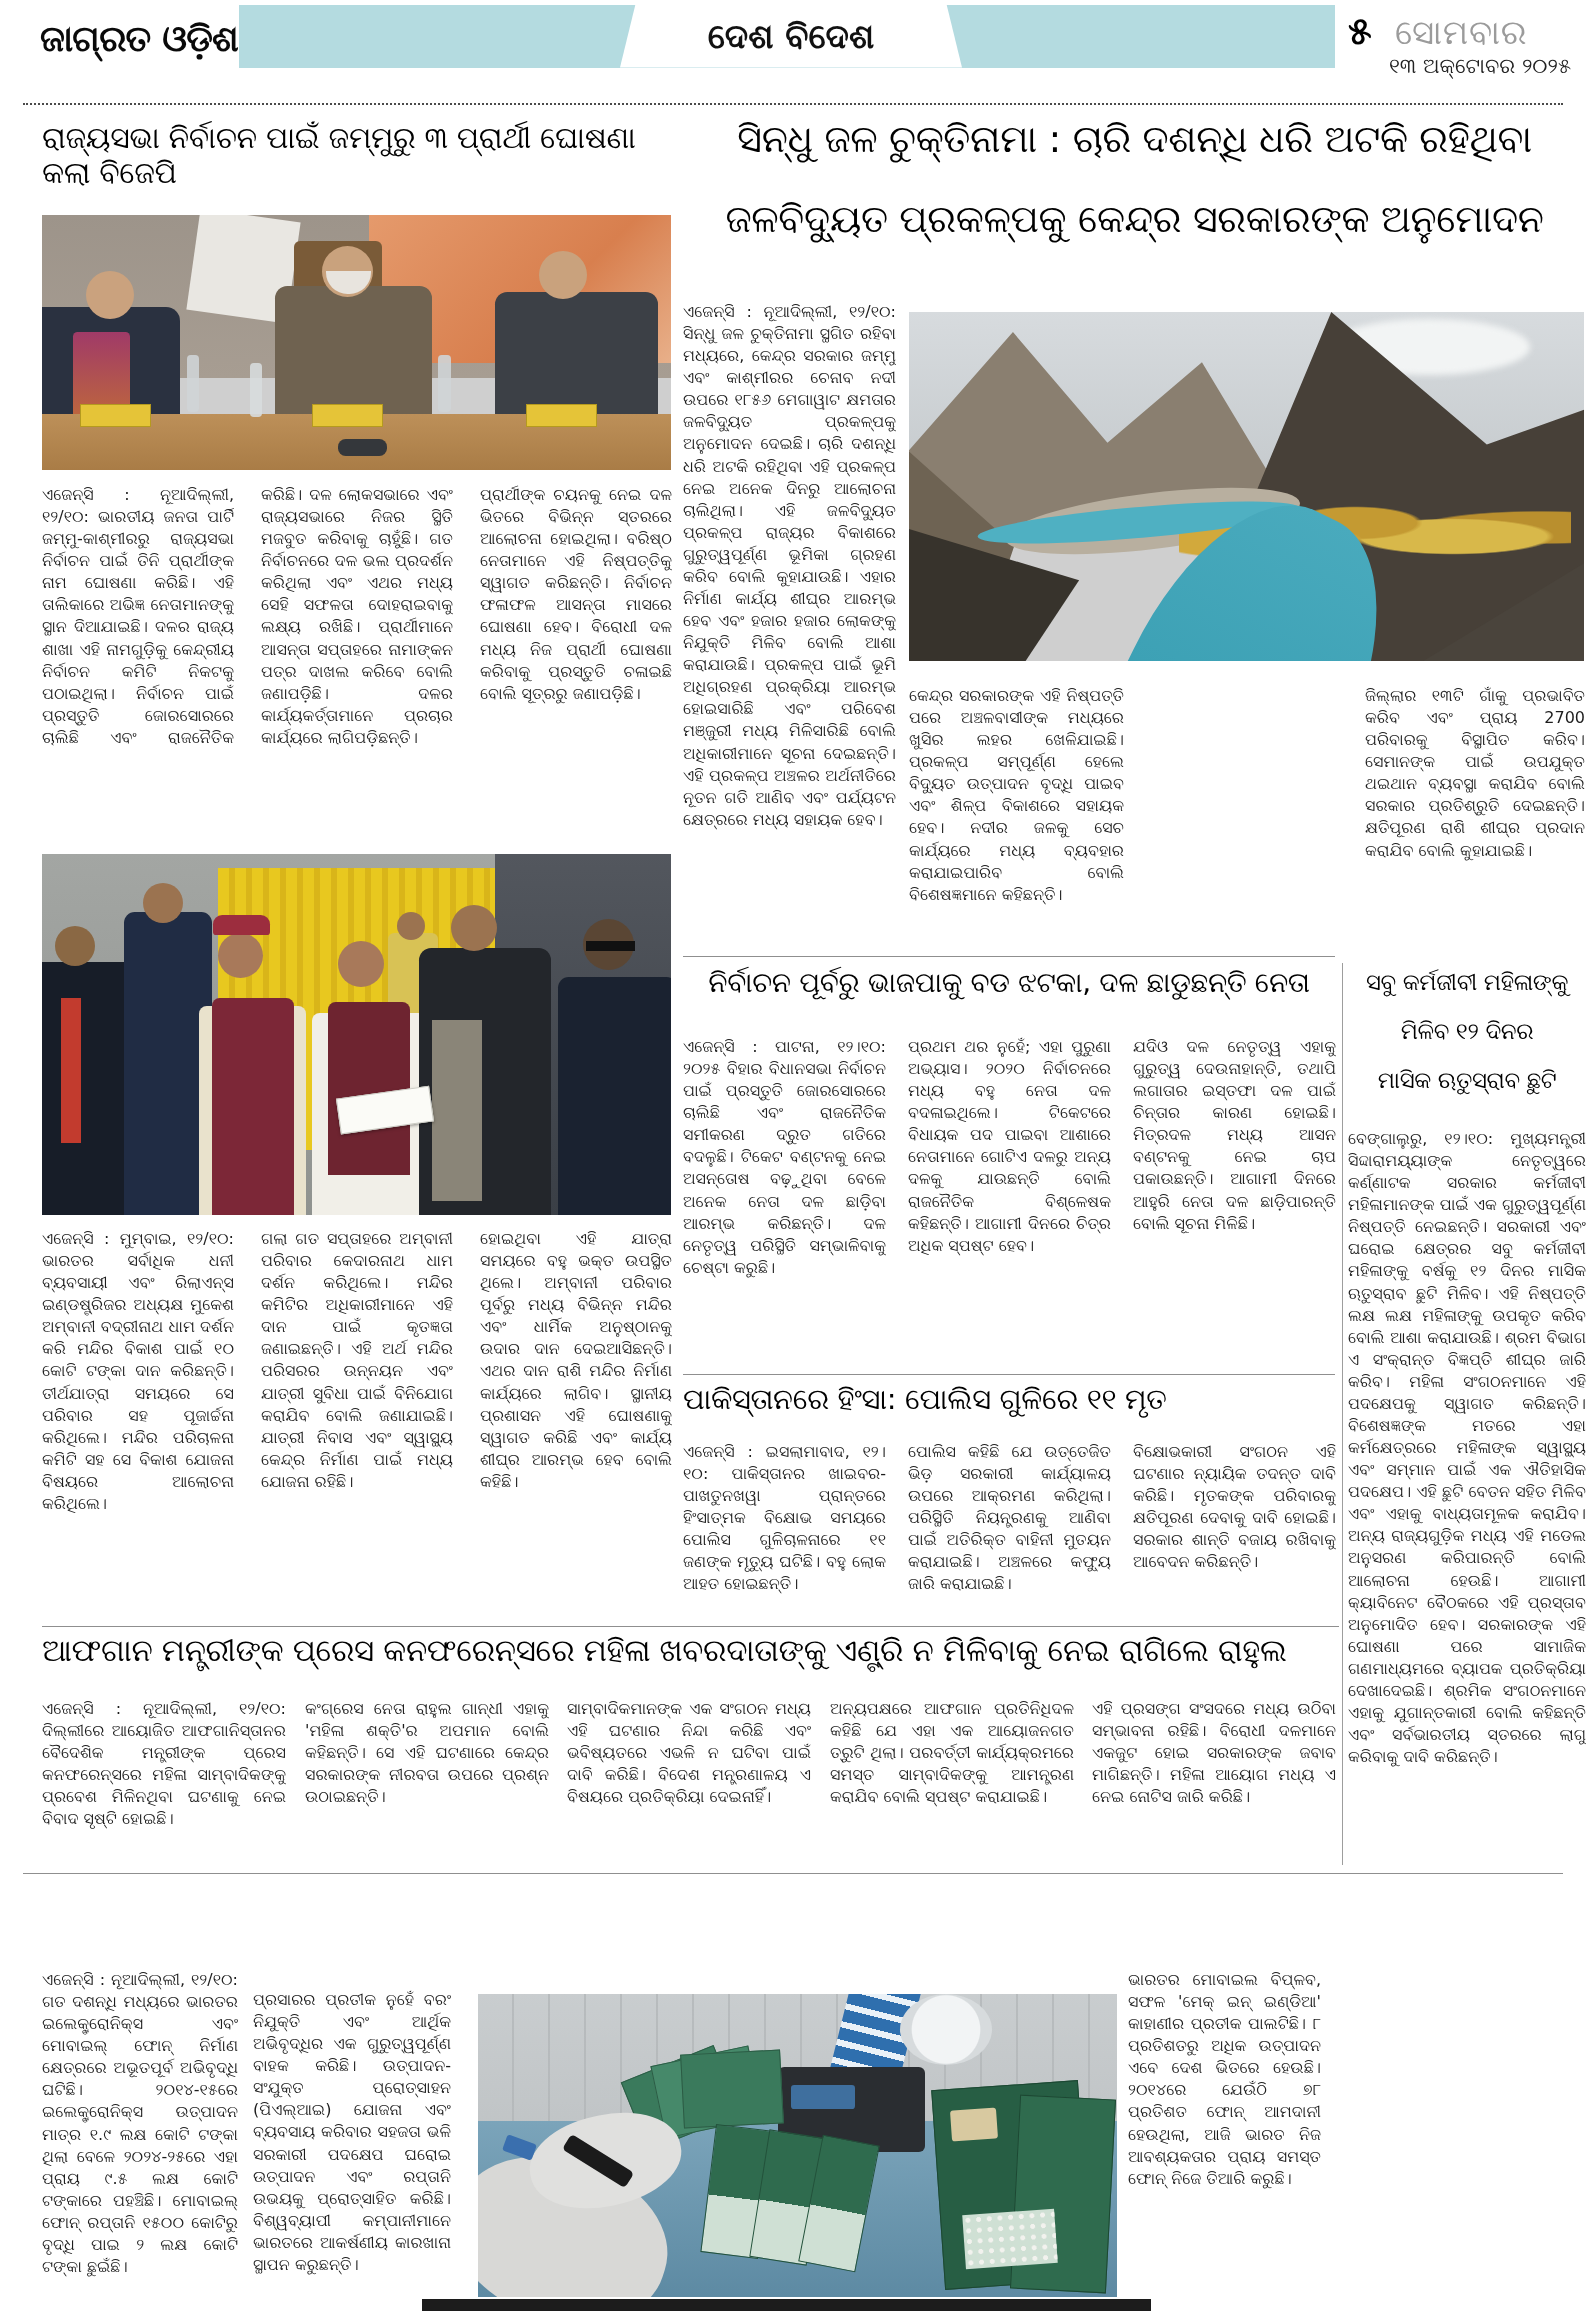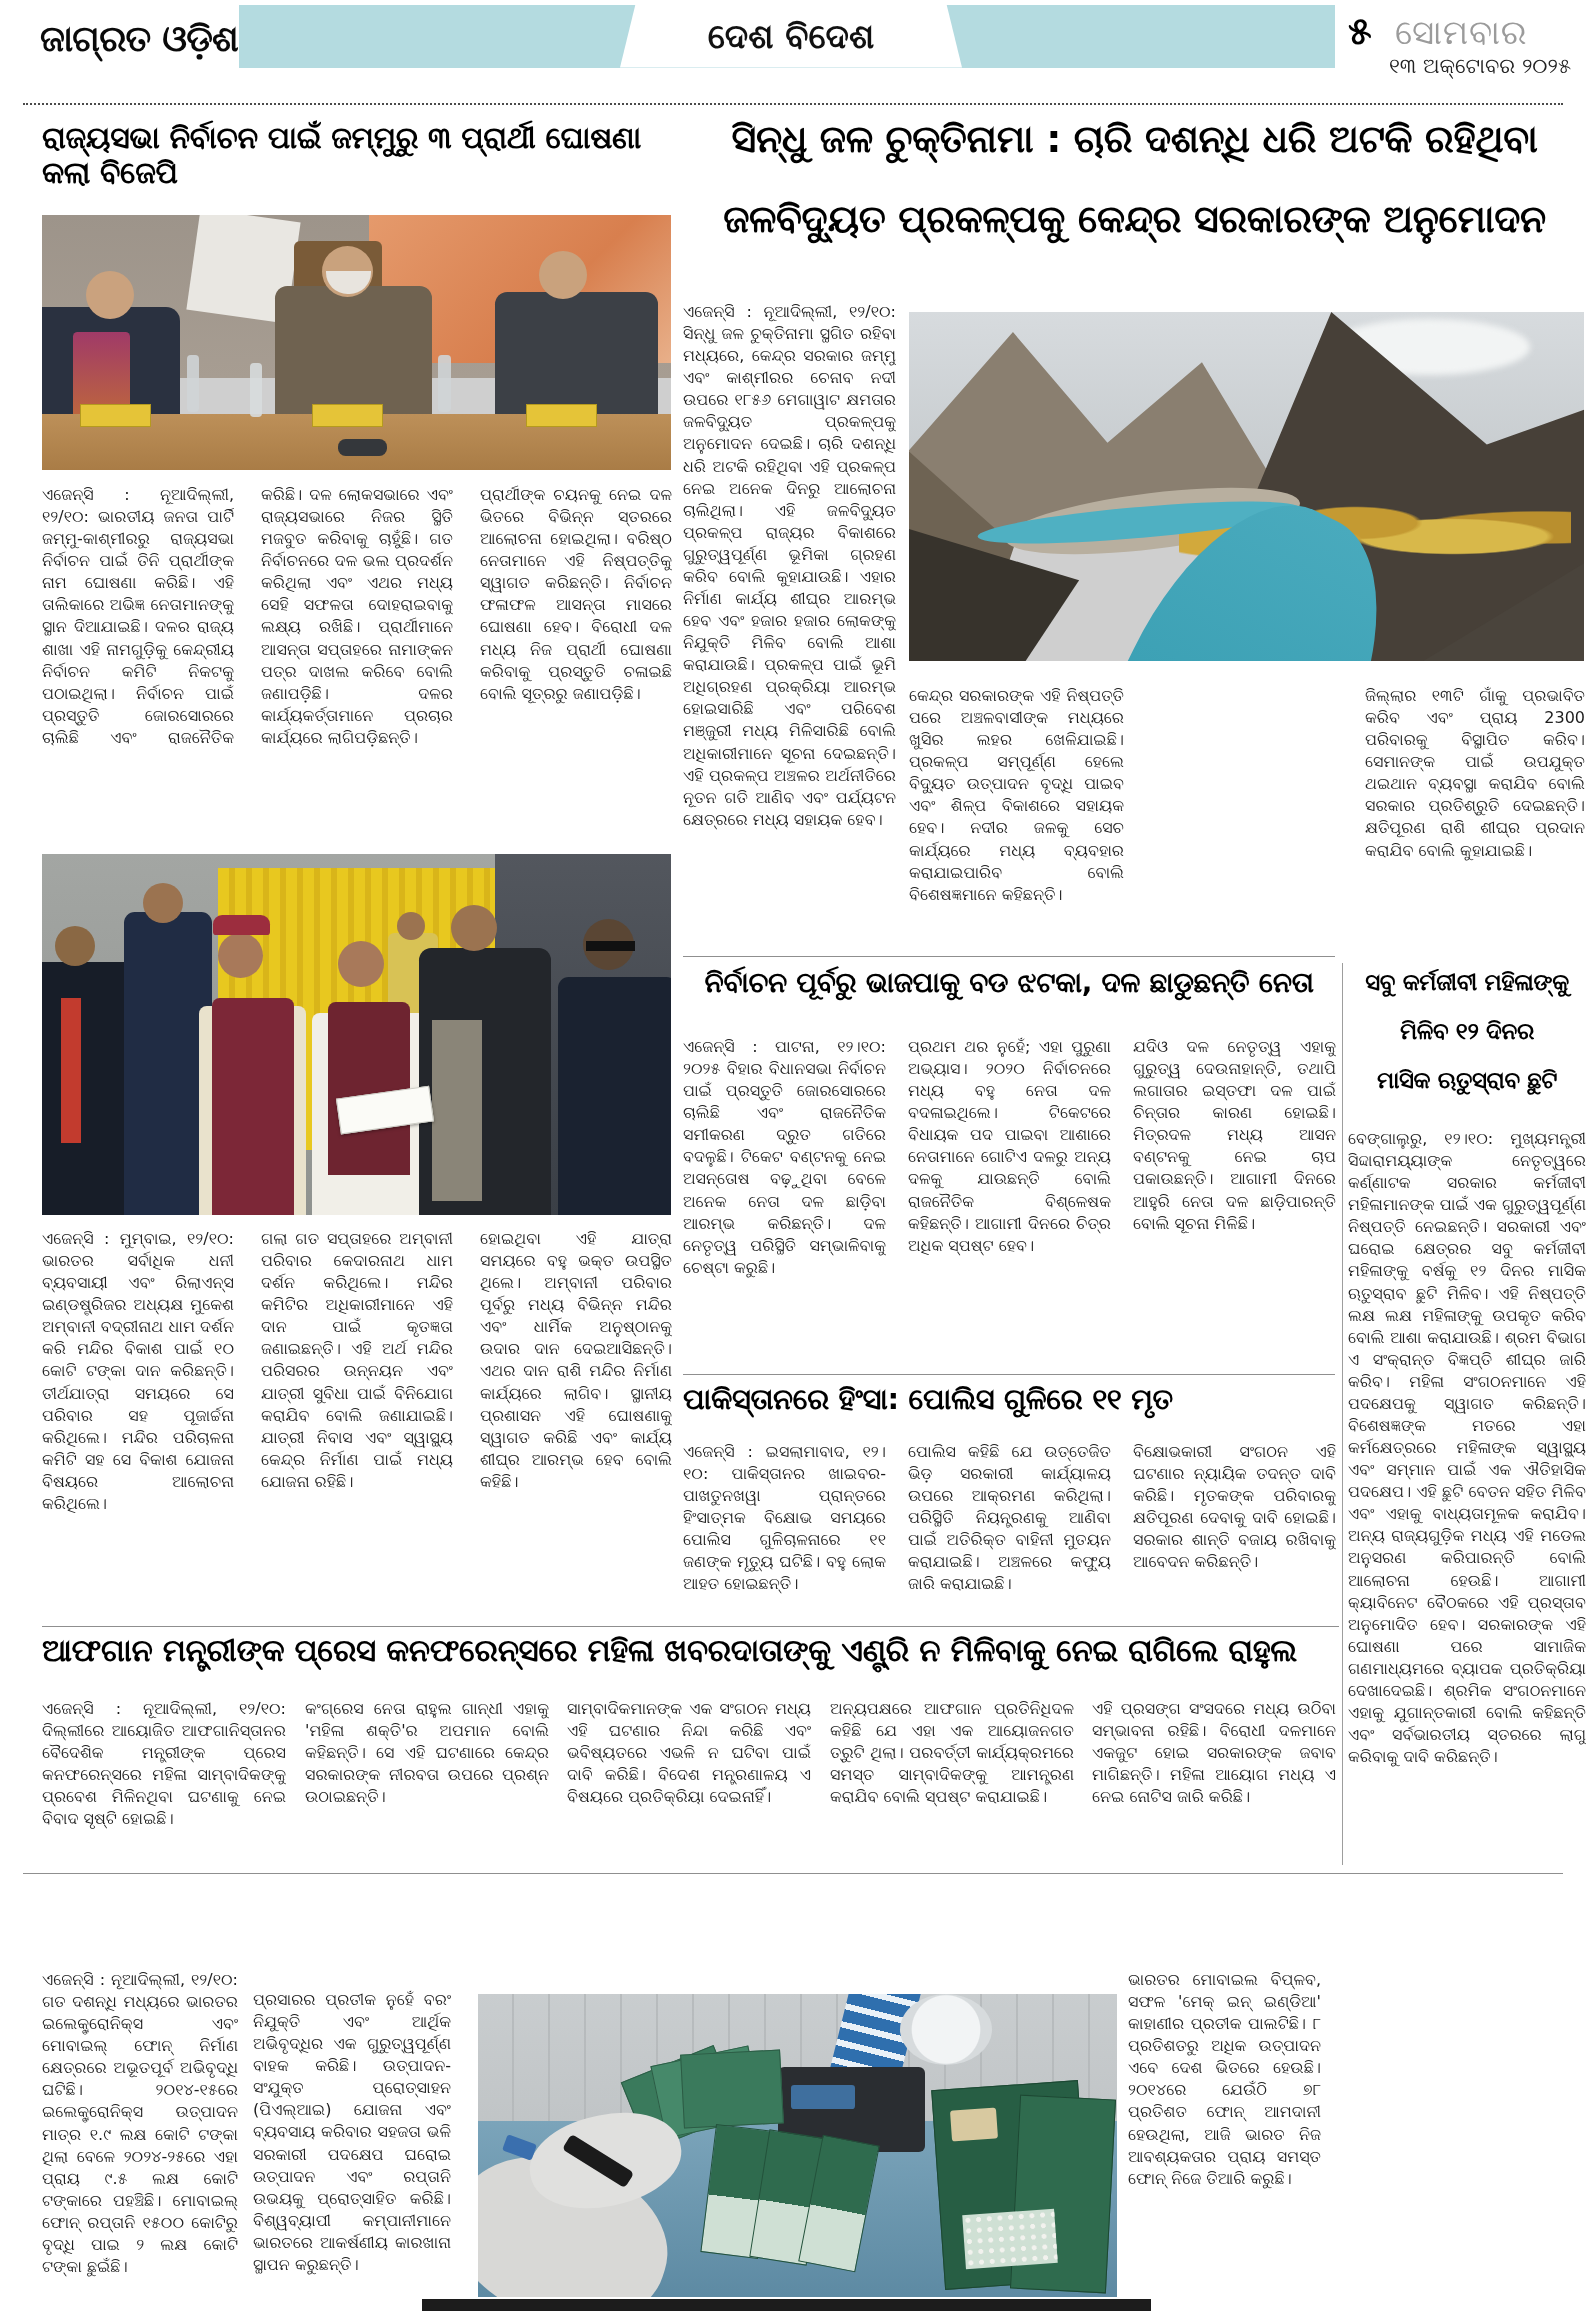--- a/index.html
+++ b/index.html
@@ -1,20 +1,20 @@
 <!DOCTYPE html>
 <html style="font-size:12.3px"><head>
 <meta charset="utf-8">
 <style>
   *{margin:0;padding:0;box-sizing:border-box}
   html,body{background:#e9e9e9}
   body{font-family:"DejaVu Sans","Liberation Sans",sans-serif;color:#111}
   .page{position:relative;width:1586px;height:2319px;background:#ffffff;overflow:hidden;margin:0 auto}
   .abs{position:absolute}
-  .headline{position:absolute;font-weight:bold;color:#000;line-height:1.16;letter-spacing:-0.4px}
+  .headline{position:absolute;font-weight:normal;color:#000;line-height:1.16;letter-spacing:-0.4px}
   .center{text-align:center}
   .bodycol{position:absolute;font-size:16px;line-height:1.38;text-align:justify;overflow:hidden;color:#1d1d1d;word-break:break-word}
   .rule-h{position:absolute;border-top:0.8px solid #8f8f8f}
   .rule-dot{position:absolute;border-top:2.3px dotted #4a4a4a}
   .rule-v{position:absolute;border-left:0.8px solid #9d9d9d}
   .photo{position:absolute;overflow:hidden;background:#cfcfcf}
   .ph{position:absolute}
   .masthead{position:absolute;left:40px;top:18px;font-size:36px;font-weight:900;color:#0a0a0a;letter-spacing:-0.8px}
   .band{position:absolute;left:239px;top:4.6px;width:1096px;height:63px;background:#b4dbe0}
   .notch{position:absolute;left:620px;top:4.6px;width:342px;height:63px;background:#ffffff;
@@ -81,21 +81,21 @@
     <div class="ph" style="left:0;top:40%;width:26%;height:60%;background:#6e6353;clip-path:polygon(0 0,60% 45%,38% 100%,0 100%)"></div>
     <div class="ph" style="left:14%;top:52%;width:44%;height:16%;background:#b8af9f;border-radius:50%;transform:rotate(-7deg)"></div>
     <div class="ph" style="left:40%;top:50%;width:58%;height:26%;background:radial-gradient(ellipse at 20% 60%,#d2a93c 0 22%,transparent 24%),radial-gradient(ellipse at 45% 40%,#c49a32 0 20%,transparent 22%),radial-gradient(ellipse at 70% 55%,#d8b84a 0 24%,transparent 26%),radial-gradient(ellipse at 92% 45%,#b98f2e 0 22%,transparent 24%)"></div>
     <div class="ph" style="left:10%;top:56%;width:48%;height:9%;background:#4fb0c2;border-radius:50%;transform:rotate(-5deg)"></div>
     <div class="ph" style="left:30%;top:52%;width:34%;height:130%;background:linear-gradient(180deg,#49aabd,#2f97ac);border-radius:45%;transform:rotate(26deg)"></div>
     <div class="ph" style="left:0;top:58%;width:36%;height:42%;background:#37332c;clip-path:polygon(0 10%,70% 45%,48% 100%,0 100%)"></div>
     <div class="ph" style="left:66%;top:72%;width:34%;height:28%;background:#4a443c;clip-path:polygon(30% 100%,100% 0,100% 100%)"></div>
   </div>
 
   <div class="bodycol" style="left:909px;top:685px;width:215px;height:267px">କେନ୍ଦ୍ର ସରକାରଙ୍କ ଏହି ନିଷ୍ପତ୍ତି ପରେ ଅଞ୍ଚଳବାସୀଙ୍କ ମଧ୍ୟରେ ଖୁସିର ଲହର ଖେଳିଯାଇଛି। ପ୍ରକଳ୍ପ ସମ୍ପୂର୍ଣ୍ଣ ହେଲେ ବିଦ୍ୟୁତ ଉତ୍ପାଦନ ବୃଦ୍ଧି ପାଇବ ଏବଂ ଶିଳ୍ପ ବିକାଶରେ ସହାୟକ ହେବ। ନଦୀର ଜଳକୁ ସେଚ କାର୍ଯ୍ୟରେ ମଧ୍ୟ ବ୍ୟବହାର କରାଯାଇପାରିବ ବୋଲି ବିଶେଷଜ୍ଞମାନେ କହିଛନ୍ତି।</div>
-  <div class="bodycol" style="left:1365px;top:685px;width:220px;height:267px">ଜିଲ୍ଲାର ୧୩ଟି ଗାଁକୁ ପ୍ରଭାବିତ କରିବ ଏବଂ ପ୍ରାୟ 2300 ପରିବାରକୁ ବିସ୍ଥାପିତ କରିବ। ସେମାନଙ୍କ ପାଇଁ ଉପଯୁକ୍ତ ଥଇଥାନ ବ୍ୟବସ୍ଥା କରାଯିବ ବୋଲି ସରକାର ପ୍ରତିଶ୍ରୁତି ଦେଇଛନ୍ତି। କ୍ଷତିପୂରଣ ରାଶି ଶୀଘ୍ର ପ୍ରଦାନ କରାଯିବ ବୋଲି କୁହାଯାଇଛି।</div>
+  <div class="bodycol" style="left:1365px;top:685px;width:220px;height:267px">ଜିଲ୍ଲାର ୧୩ଟି ଗାଁକୁ ପ୍ରଭାବିତ କରିବ ଏବଂ ପ୍ରାୟ 2700 ପରିବାରକୁ ବିସ୍ଥାପିତ କରିବ। ସେମାନଙ୍କ ପାଇଁ ଉପଯୁକ୍ତ ଥଇଥାନ ବ୍ୟବସ୍ଥା କରାଯିବ ବୋଲି ସରକାର ପ୍ରତିଶ୍ରୁତି ଦେଇଛନ୍ତି। କ୍ଷତିପୂରଣ ରାଶି ଶୀଘ୍ର ପ୍ରଦାନ କରାଯିବ ବୋଲି କୁହାଯାଇଛି।</div>
 
 
   <div class="photo" style="left:42px;top:854px;width:629px;height:361px">
     <div class="ph" style="left:0;top:0;width:100%;height:100%;background:linear-gradient(180deg,#a3a6a3,#8f928f)"></div>
     <div class="ph" style="left:28%;top:4%;width:44%;height:78%;background:repeating-linear-gradient(90deg,#e8c81f 0 10.7px,#d9b519 10.7px 17px)"></div>
     <div class="ph" style="left:72%;top:0;width:28%;height:100%;background:linear-gradient(180deg,#53575e,#3a3f46)"></div>
     <div class="ph" style="left:55%;top:22%;width:8%;height:22%;background:#d8c255;border-radius:6.1px"></div>
     <div class="ph" style="left:56.5%;top:16%;width:28px;height:28px;background:#9b7350;border-radius:50%"></div>
     <div class="ph" style="left:-2%;top:30%;width:17%;height:70%;background:#171d28;border-radius:10.7px 10.7px 0 0"></div>
     <div class="ph" style="left:2%;top:20%;width:40px;height:40px;background:#8a6844;border-radius:50%"></div>

